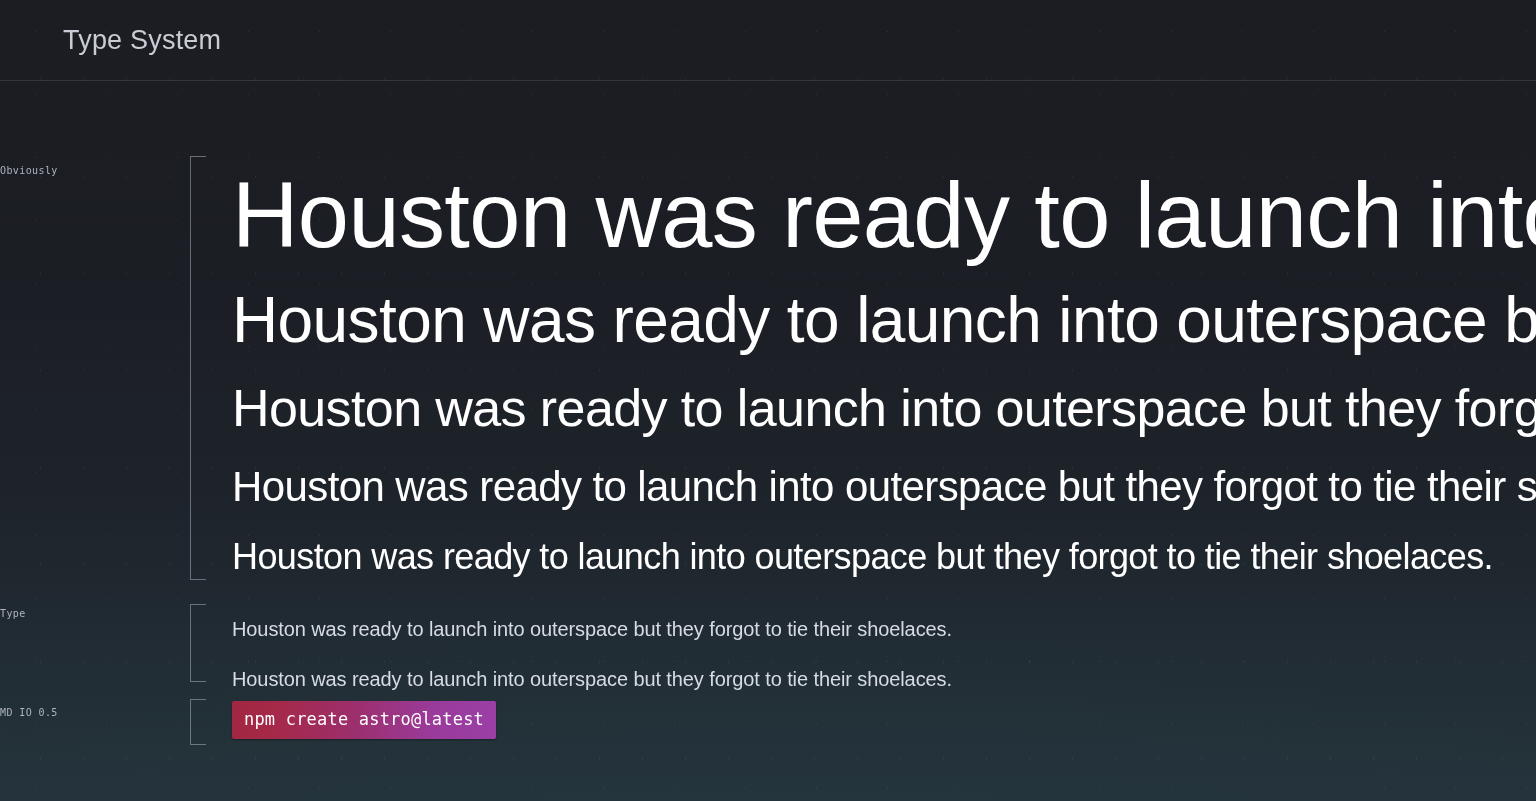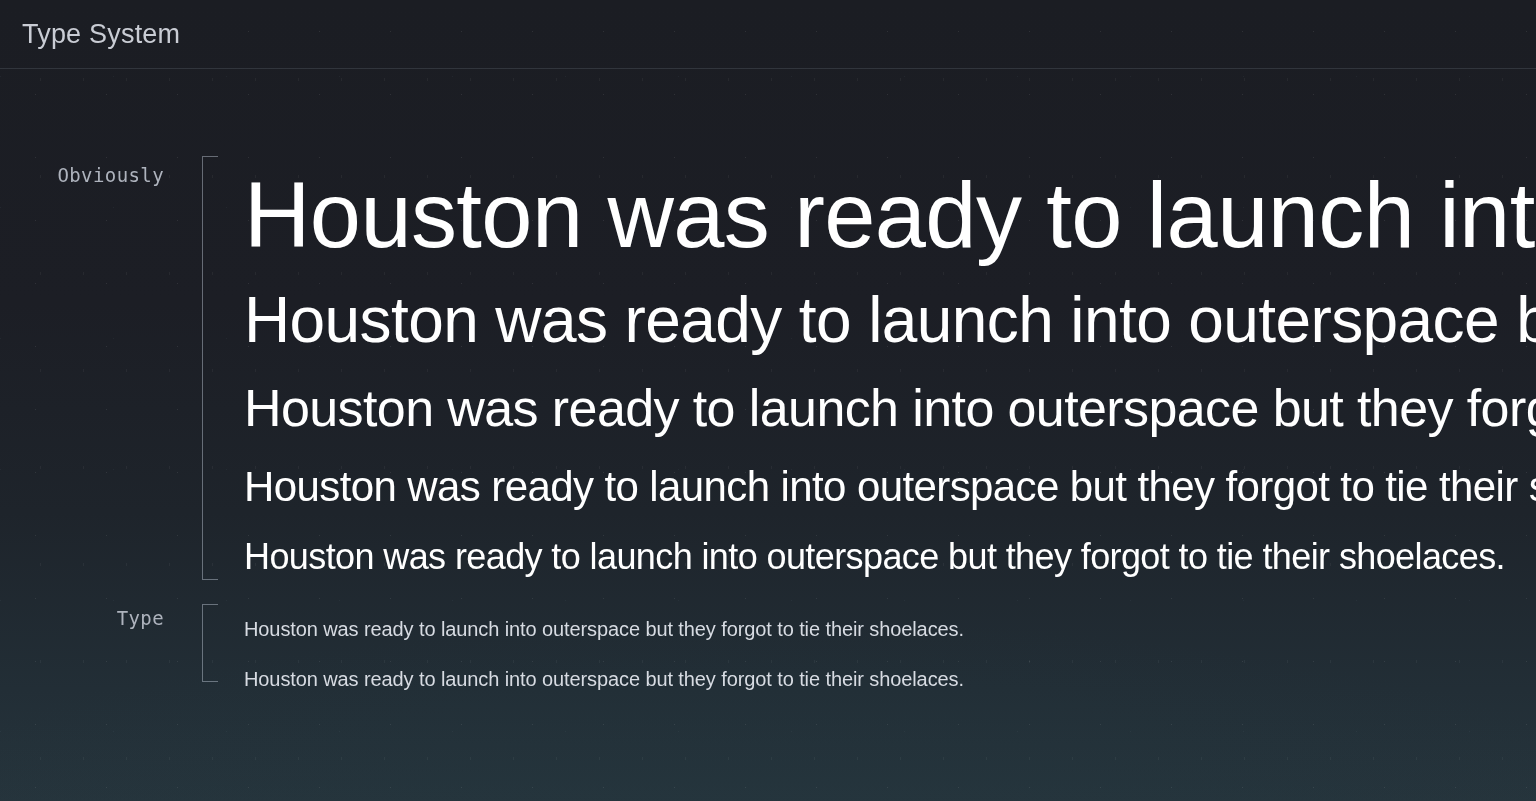--- a/index.html
+++ b/index.html
@@ -39,25 +39,25 @@
       radial-gradient(rgba(255,255,255,.12) 0.5px, transparent 0.6px),
       radial-gradient(rgba(160,190,210,.14) 0.5px, transparent 0.6px);
     background-size:71px 63px, 43px 97px, 113px 131px;
     background-position:0 0, 19px 31px, 57px 11px;
   }
 
   
   .topbar {
     position:absolute;
     top:0; left:0; right:0;
-    height:69px;
+    height:81px;
     border-bottom:1px solid rgba(200,214,230,0.13);
     display:flex;
     align-items:center;
-    padding-left:22px;
+    padding-left:63px;
     z-index:3;
   }
   .topbar-title {
     font-size:27px;
     font-weight:400;
     letter-spacing:.2px;
     color:#c9ccd4;
     line-height:1;
   }
 
@@ -72,29 +72,28 @@
     position:absolute;
     left:0;
     right:0;
     display:flex;
     align-items:flex-start;
   }
 
   .group-label {
     width:152px;
     flex:0 0 152px;
-    text-align:right;
+    text-align:left;
     font-family:"DejaVu Sans Mono", monospace;
-    font-size:19px;
+    font-size:10px;
     letter-spacing:.4px;
     color:#aeb3bd;
     line-height:1;
     padding-right:0;
     white-space:nowrap;
-    margin-left:12px;
   }
 
   
   .bracket {
     flex:0 0 auto;
     margin-left:38px;
     width:16px;
     border:1px solid rgba(208,218,232,0.42);
     border-right:none;
     align-self:stretch;
@@ -174,15 +173,22 @@
 
     <section class="specimen-group" id="group-inter">
       <div class="group-label">Type</div>
       <div class="bracket"></div>
       <div class="samples">
         <div class="line b1">Houston was ready to launch into outerspace but they forgot to tie their shoelaces.</div>
         <div class="line b1">Houston was ready to launch into outerspace but they forgot to tie their shoelaces.</div>
       </div>
     </section>
 
+    <section class="specimen-group" id="group-code">
+      <div class="group-label">MD IO 0.5</div>
+      <div class="bracket"></div>
+      <div class="samples">
+        <code class="code-chip">npm create astro@latest</code>
+      </div>
+    </section>
 
   </main>
 </div>
 
 </body></html>

